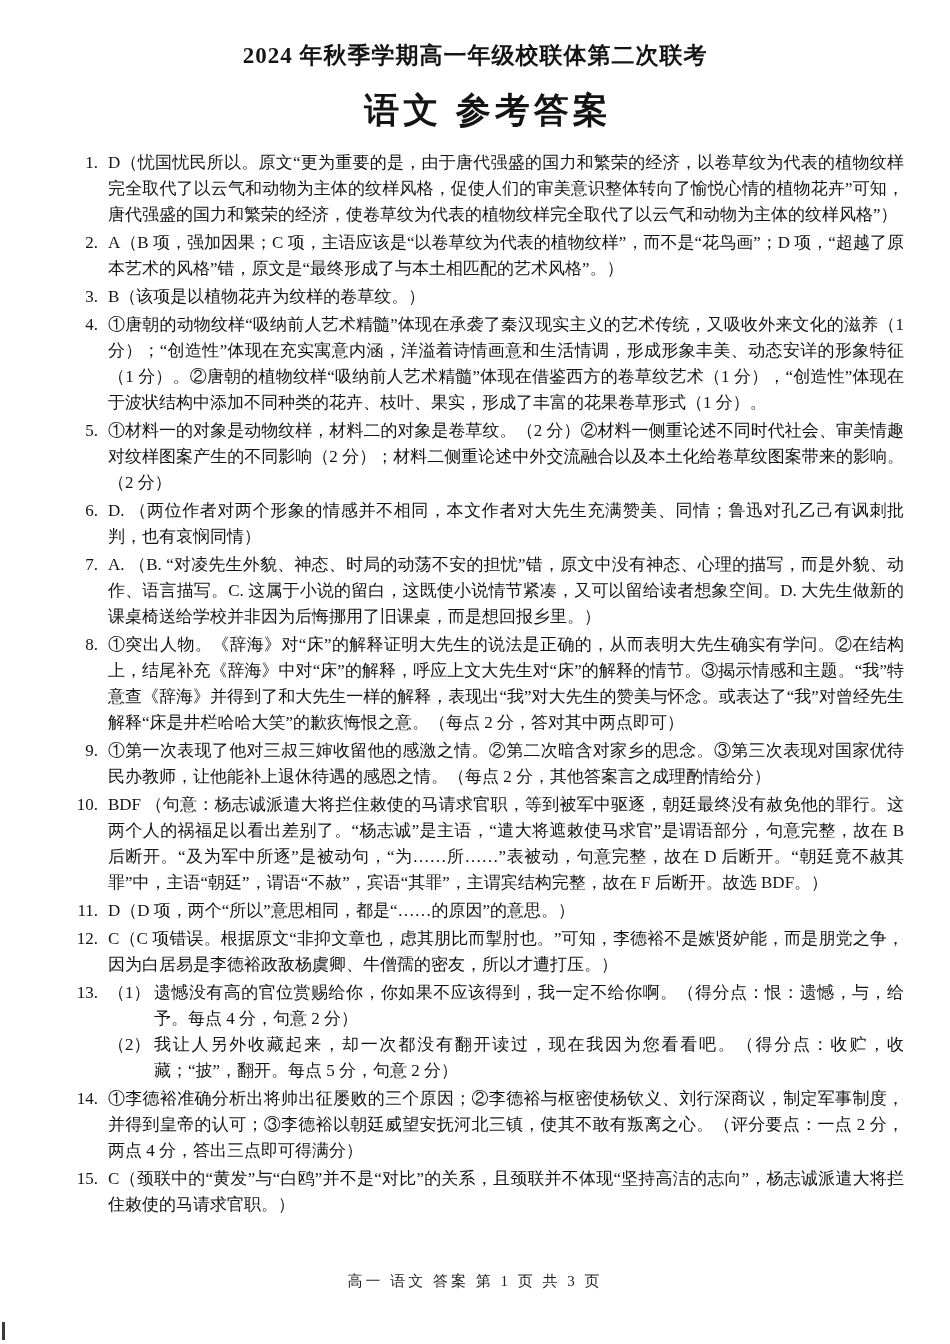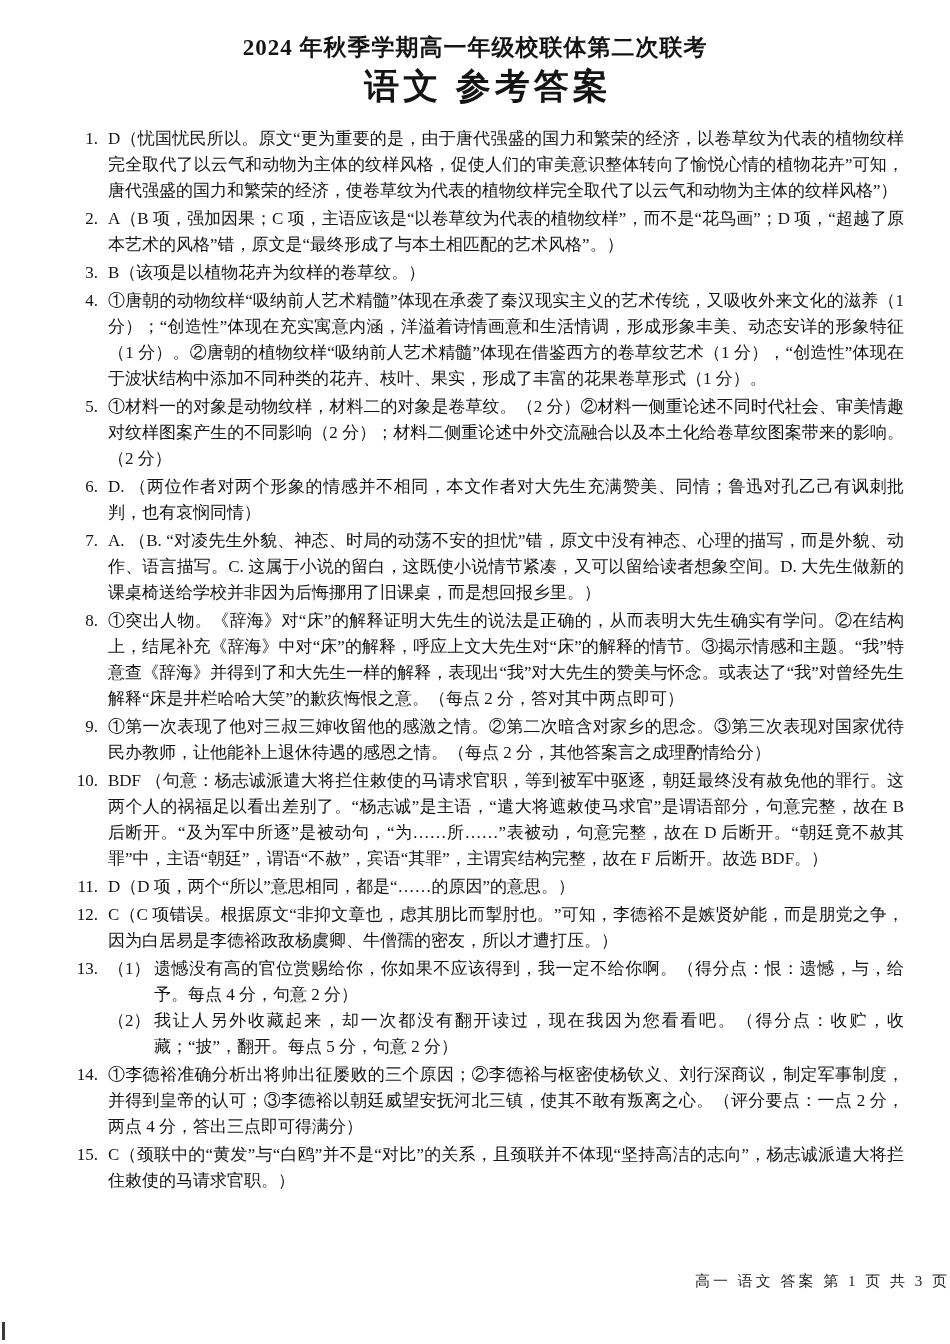--- a/index.html
+++ b/index.html
@@ -2,44 +2,44 @@
 <html><head>
 <meta charset="utf-8">
 <style>
   html,body { margin:0; padding:0; background:#ffffff; }
   body { width:950px; height:1344px; overflow:hidden; }
   .page {
     position:relative; width:950px; height:1344px; background:#fff;
     color:#141414; font-family:"Liberation Serif","DejaVu Serif",serif;
   }
   .title {
-    padding-top:32px; text-align:center;
+    padding-top:40px; text-align:center;
     font-size:23px; font-weight:600; letter-spacing:1px;
   }
   .subtitle {
     text-align:center; font-size:35px; font-weight:bold;
     font-family:"Liberation Sans","DejaVu Sans",sans-serif;
-    letter-spacing:4px; margin-top:0;padding-left:26px;
+    letter-spacing:4px; margin-top:16px;padding-left:26px;
   }
   .answers { margin:16px 46px 0 60px; }
   .item { display:flex; margin-bottom:2px; }
   .num {
     flex:0 0 48px; box-sizing:border-box; text-align:right; padding-right:10px;
     font-size:17px; line-height:26px; white-space:nowrap;
   }
   .body {
     flex:1; font-size:17px; line-height:26px;
     text-align:justify; text-justify:inter-character;
   }
   .sub { display:flex; }
   .sublabel { flex:0 0 46px; font-size:17px; line-height:26px; white-space:nowrap; }
   .subtext { flex:1; font-size:17px; line-height:26px; text-align:justify; text-justify:inter-character; }
   .footer {
     position:absolute; left:0; top:1272px; width:100%;
-    text-align:right; font-size:15px; letter-spacing:3px; color:#222;
+    text-align:center; font-size:15px; letter-spacing:3px; color:#222;
   }
   .edge-mark {
     position:absolute; left:2px; top:1322px; width:3px; height:18px;
     background:#3a3a3a;
   }
 </style>
 </head>
 <body>
 
 <div class="page">

